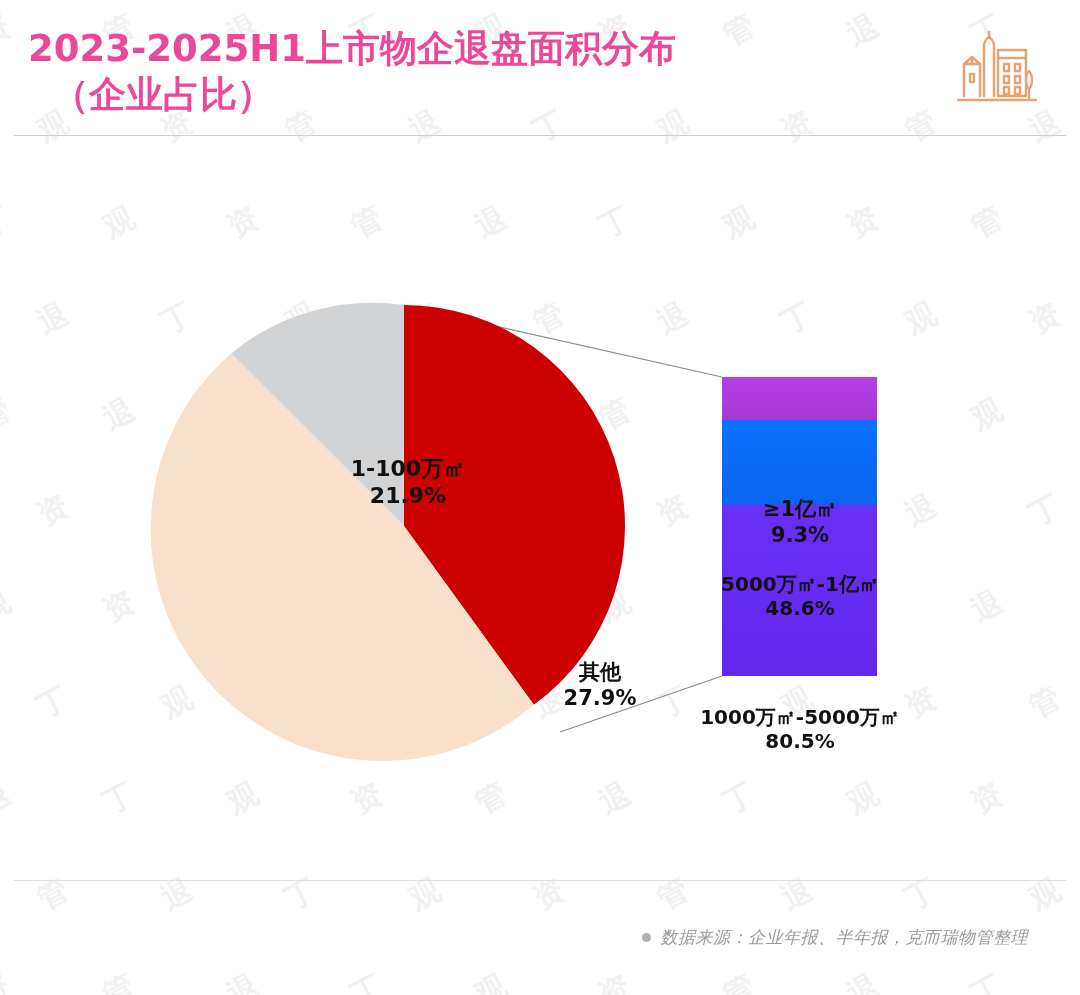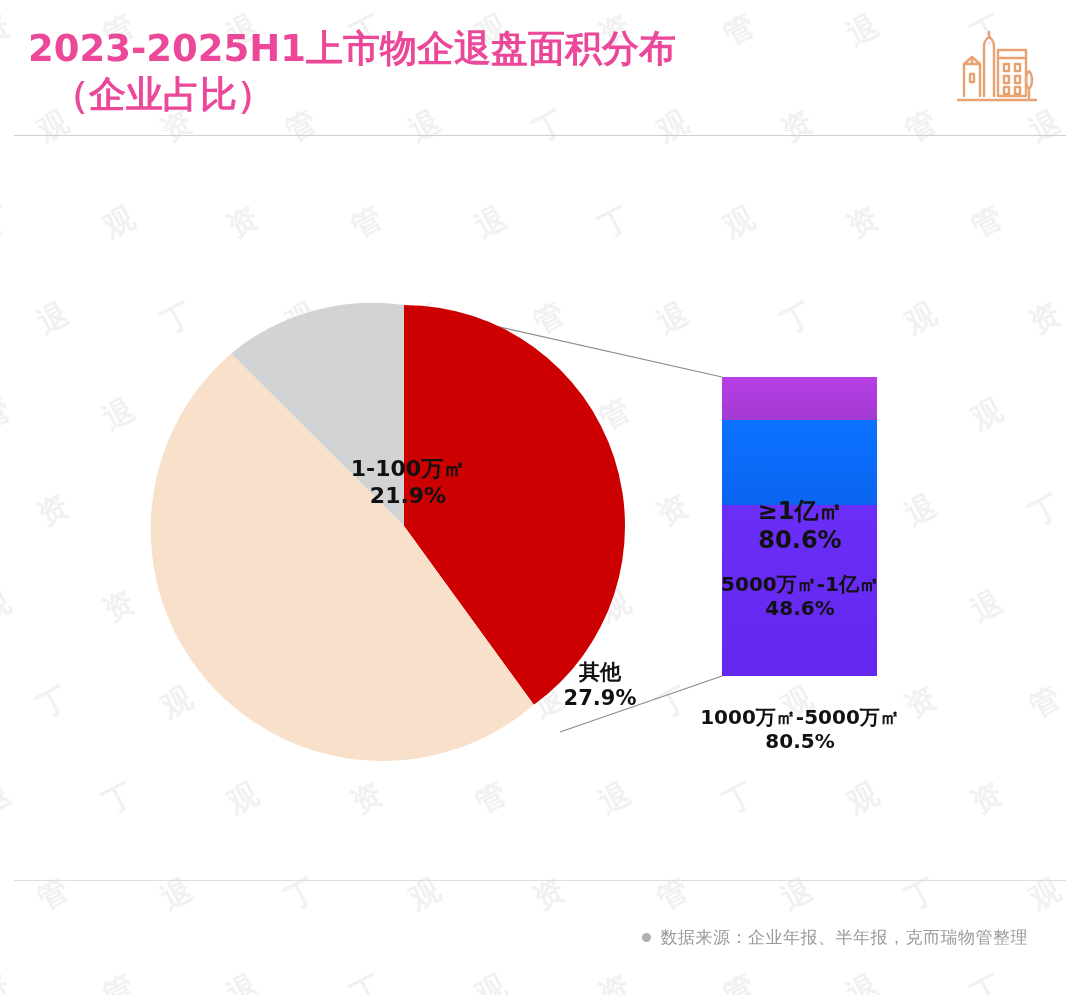--- a/index.html
+++ b/index.html
@@ -99,21 +99,21 @@
     line-height: 1.22;
     white-space: nowrap;
     z-index: 5;
   }
   .lbl .pct { display: block; }
 
   #label-pie-0 { left: 248px; top: 316px; width: 320px; font-size: 22px; }
   #label-pie-1 { left: 108px; top: 566px; width: 440px; font-size: 22px; }
   #label-pie-other { left: 470px; top: 520px; width: 260px; font-size: 21px; }
 
-  #label-bar-0 { left: 700px; top: 357px; width: 200px; font-size: 24px; }
+  #label-bar-0 { left: 700px; top: 357px; width: 200px; font-size: 21px; }
   #label-bar-1 { left: 680px; top: 432px; width: 240px; font-size: 20px; }
   #label-bar-2 { left: 672px; top: 565px; width: 256px; font-size: 20px; }
 
   
   .footer-rule {
     position: absolute;
     left: 14px;
     top: 880px;
     width: 1052px;
     height: 1px;
@@ -130,20 +130,21 @@
   }
   .source {
     position: absolute;
     right: 52px;
     top: 6px;
     font-size: 17px;
     color: #9a9a9a;
     font-family: "DejaVu Sans", sans-serif;
     letter-spacing: 0.5px;
     white-space: nowrap;
+    font-style: italic;
   }
   .source-dot {
     display: inline-block;
     width: 9px; height: 9px;
     border-radius: 50%;
     background: #b0b0b0;
     margin-right: 10px;
     vertical-align: 1px;
   }
 </style>
@@ -325,21 +326,21 @@
   </div>
 
 
   <div class="lbl" id="label-pie-other">
     <span>其他</span>
     <span class="pct">27.9%</span>
   </div>
 
   <div class="lbl" id="label-bar-0">
     <span>≥1亿㎡</span>
-    <span class="pct">80.6%</span>
+    <span class="pct">9.3%</span>
   </div>
 
   <div class="lbl" id="label-bar-1">
     <span>5000万㎡-1亿㎡</span>
     <span class="pct">48.6%</span>
   </div>
 
   <div class="lbl" id="label-bar-2">
     <span>1000万㎡-5000万㎡</span>
     <span class="pct">80.5%</span>

